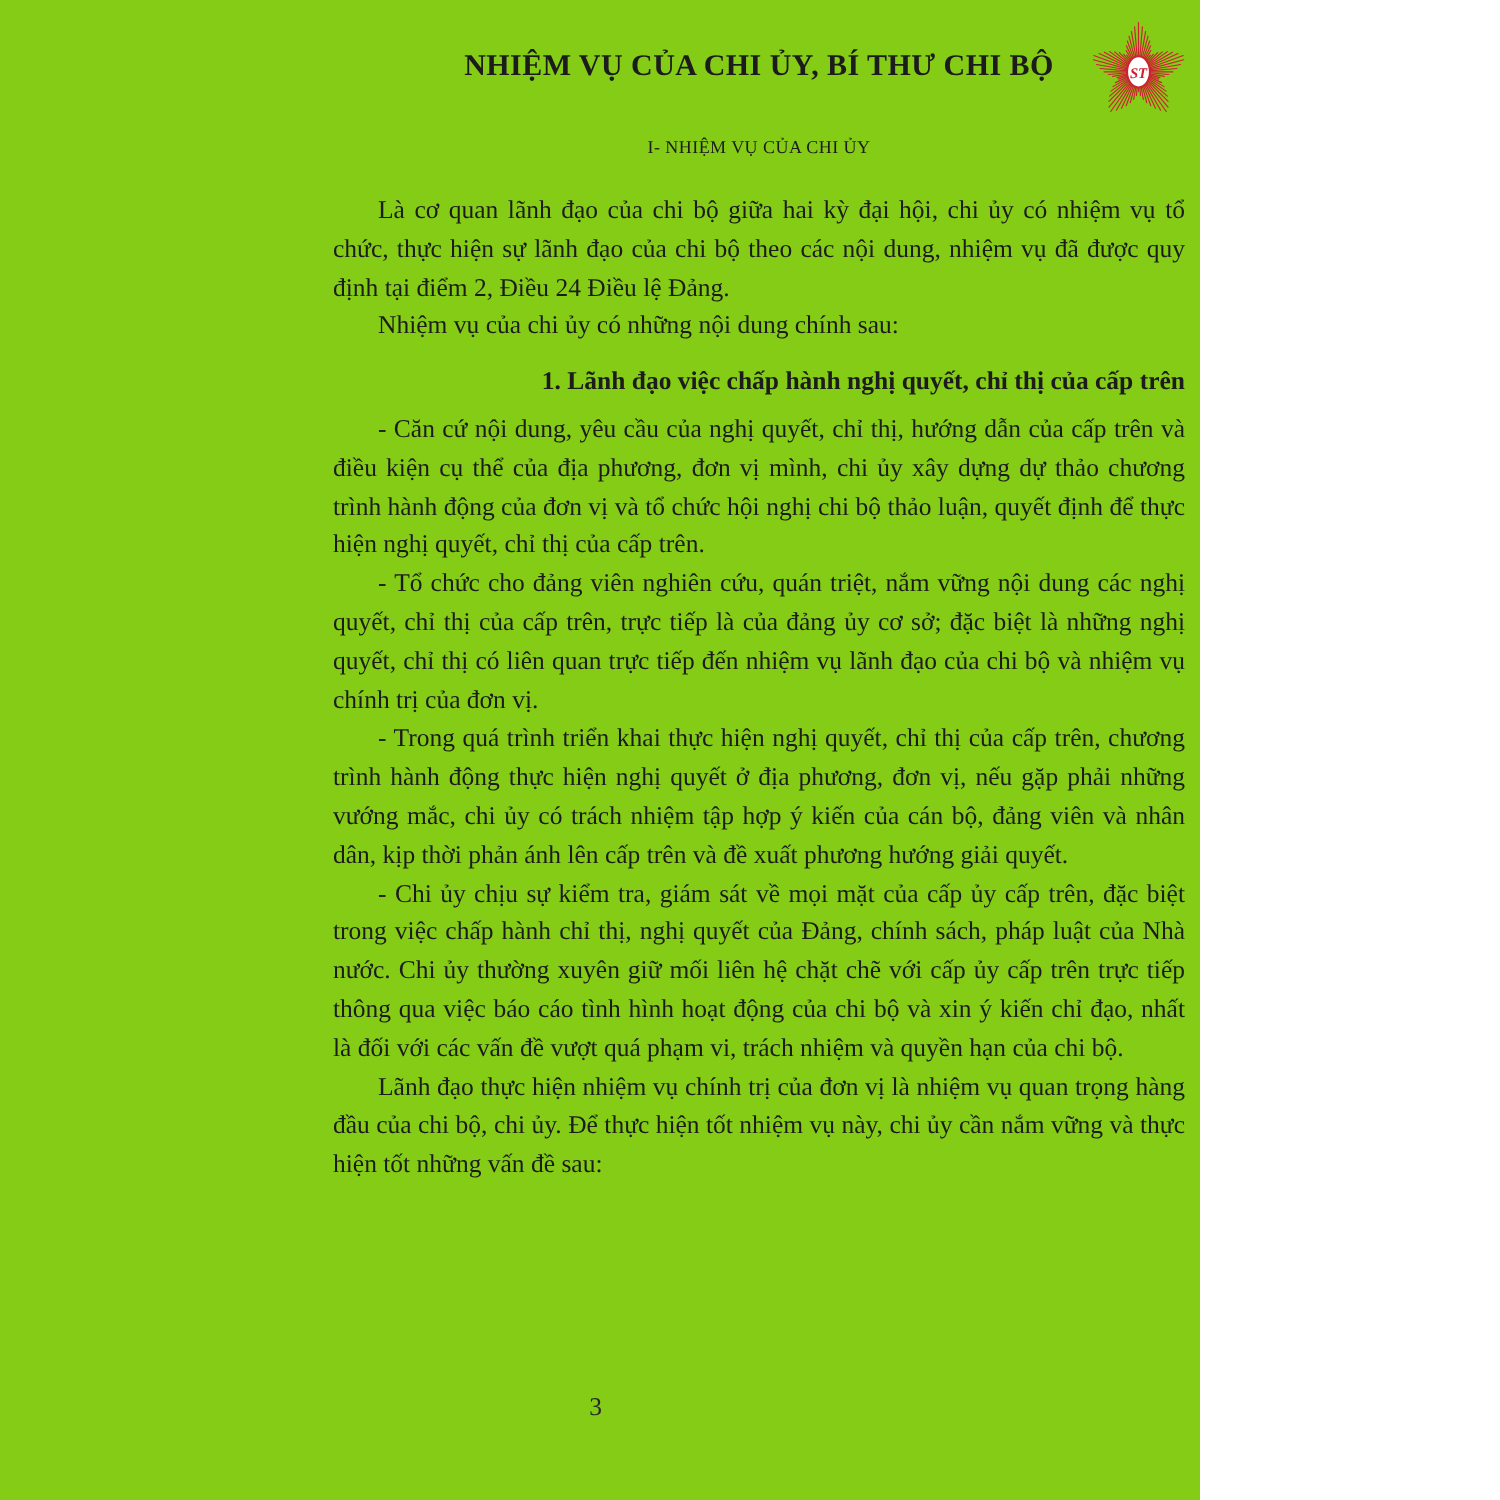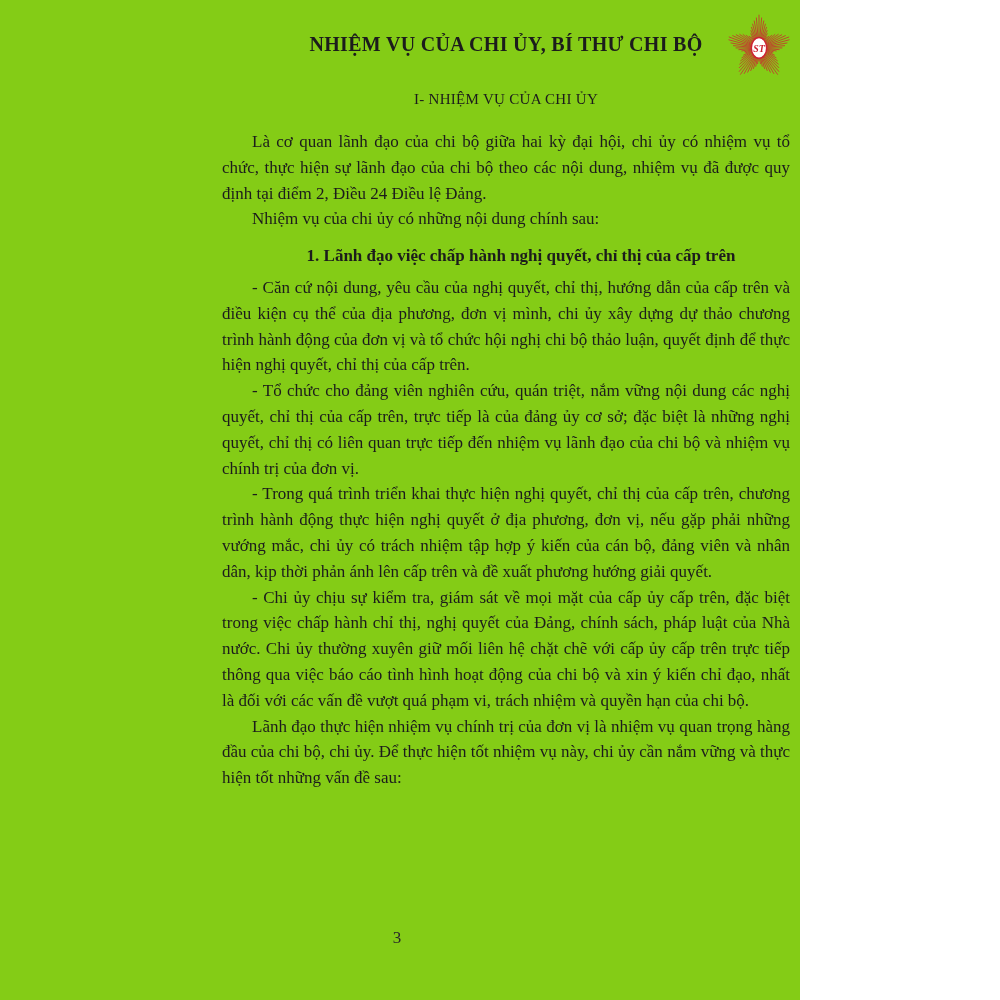--- a/index.html
+++ b/index.html
@@ -33,42 +33,42 @@
   .doc-title {
     margin: 0;
     font-size: 20px;
     line-height: 1.25;
     font-weight: bold;
     text-align: center;
     letter-spacing: 0.3px;
   }
   .section-heading {
     margin: 34px 0 0 0;
-    font-size: 15px;
+    font-size: 12px;
     font-weight: normal;
     text-align: center;
     letter-spacing: 0.3px;
   }
   .body-text {
     margin-top: 21px;
   }
   .body-text p {
     margin: 0;
     font-size: 17px;
     line-height: 25.8px;
     text-align: justify;
     text-indent: 30px;
   }
   .body-text h2 {
     font-size: 17px;
     line-height: 25.8px;
     font-weight: bold;
     margin: 11px 0 6px 0;
     text-indent: 30px;
-    text-align: center;
+    text-align: right;
   }
   .page-number {
     position: absolute;
     left: 0;
     right: 6px;
     bottom: 52px;
     text-align: center;
     font-size: 17px;
     color: #2a2a2a;
   }

